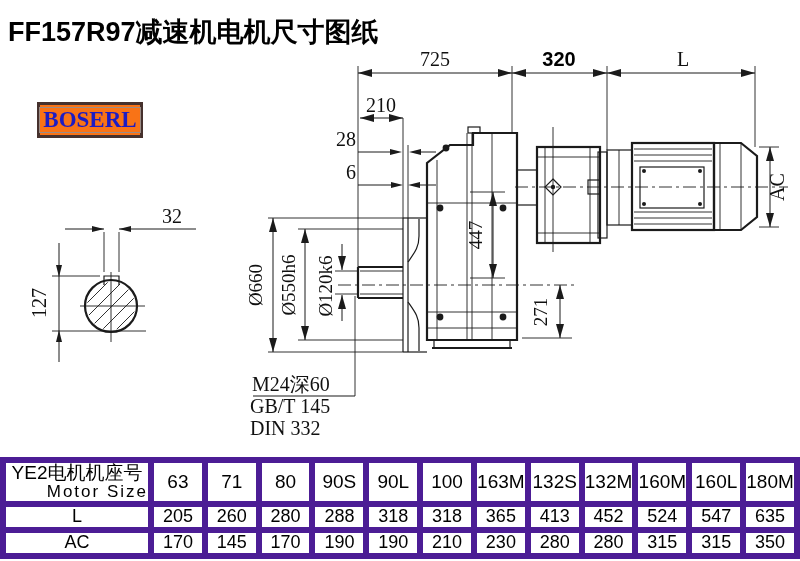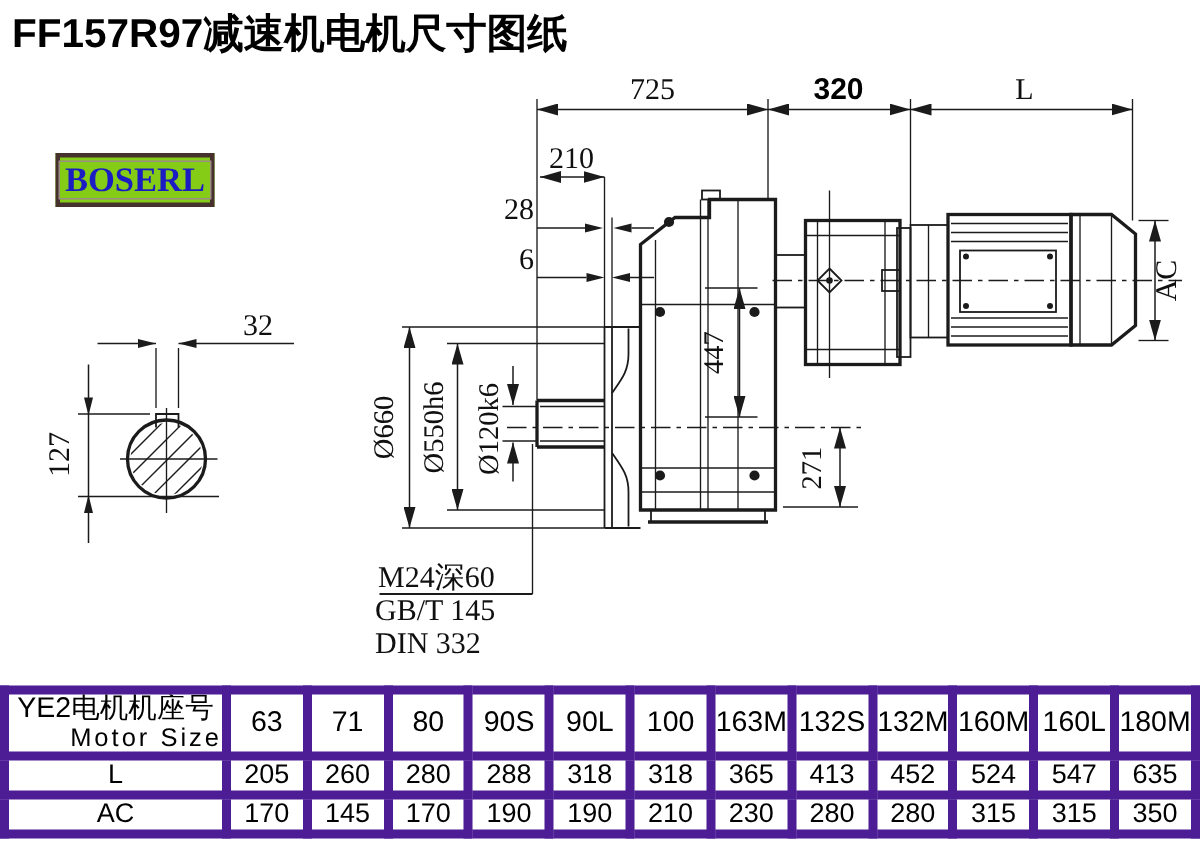--- a/index.html
+++ b/index.html
@@ -1,21 +1,21 @@
 <!DOCTYPE html>
 <html><head>
 <meta charset="utf-8">
 <style>
   html,body{margin:0;padding:0;background:#fff;}
   #stage{position:relative;width:800px;height:561px;background:#fff;overflow:hidden;
          font-family:"Liberation Sans","DejaVu Sans",sans-serif;}
-  #title{position:absolute;left:8px;top:4px;font-size:27px;font-weight:700;color:#000;
+  #title{position:absolute;left:8px;top:14px;font-size:27px;font-weight:700;color:#000;
          letter-spacing:0px;white-space:nowrap;}
   #logo{position:absolute;left:37px;top:102px;width:100px;height:30px;border:3px solid #46312d;
-        background:#84cc16;display:flex;align-items:center;justify-content:center;}
+        background:#f97316;display:flex;align-items:center;justify-content:center;}
   #logo .inner{border:1px solid #9b8c86;padding:0 3px;line-height:24px;
         font-family:"Liberation Serif","DejaVu Serif",serif;font-weight:700;font-size:23px;color:#1c1cc4;}
   svg{position:absolute;left:0;top:0;}
   
   .o{stroke:#1b1b1b;stroke-width:2.2;fill:none;stroke-linejoin:miter;}
   .i{stroke:#1b1b1b;stroke-width:1.2;fill:none;}
   .t{stroke:#1b1b1b;stroke-width:0.9;fill:none;}
   .d{stroke:#1b1b1b;stroke-width:1;fill:none;}
   .cl{stroke:#1b1b1b;stroke-width:0.9;fill:none;stroke-dasharray:13 4 3 4;}
   .dl{stroke:#1b1b1b;stroke-width:1;fill:none;marker-start:url(#mS);marker-end:url(#mA);}

